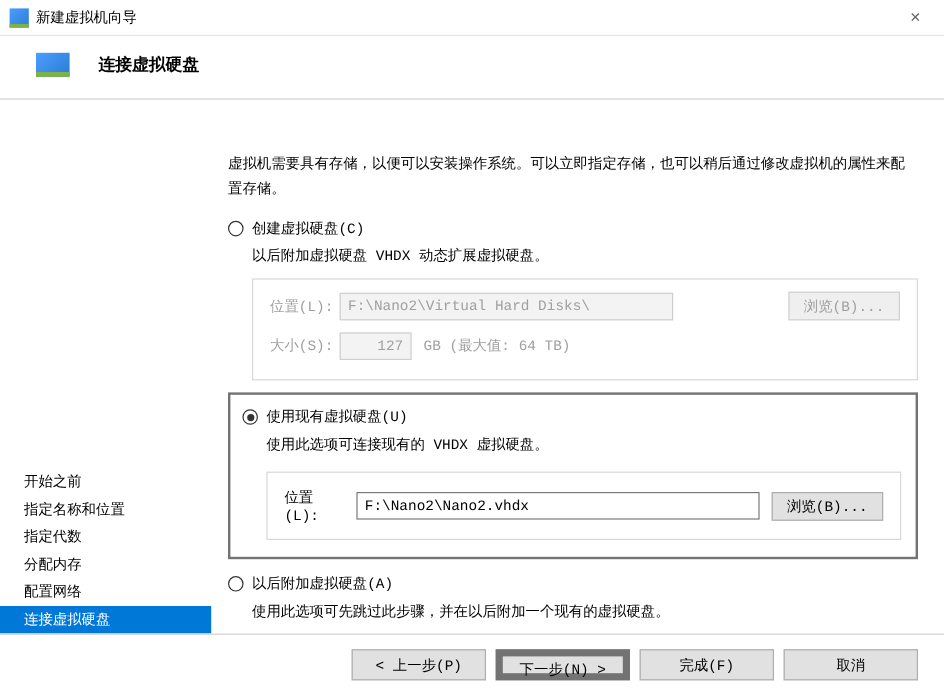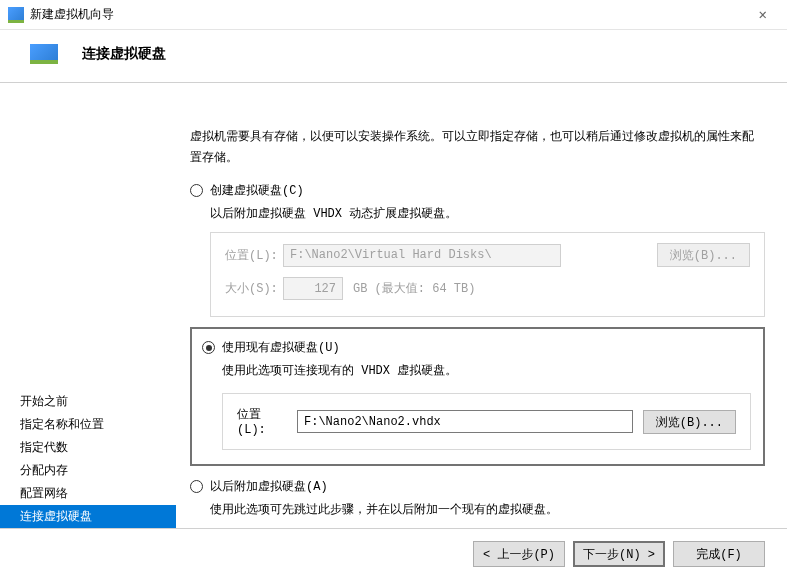--- a/index.html
+++ b/index.html
@@ -42,22 +42,22 @@
 .browse:disabled { color: #a0a0a0; background: #efefef; border-color: #d0d0d0; }
 
 .highlight-box { border: 2px solid #737373; padding: 10px 12px 14px 12px; margin-bottom: 12px; }
 .highlight-box .radio-row { margin-bottom: 6px; margin-left: -2px; }
 .highlight-box .option-desc { margin-left: 18px; margin-bottom: 14px; }
 .fieldset2 { margin-left: 18px; border: 1px solid #d8d8d8; padding: 12px 14px; display: flex; align-items: center; gap: 10px; }
 .fieldset2 .lbl { width: 50px; }
 .fieldset2 input[type=text] { flex: 1; border: 1px solid #7a7a7a; padding: 3px 6px; font-size: 12px; font-family: inherit; height: 23px; }
 
 .footer { position: absolute; bottom: 0; left: 0; right: 0; border-top: 1px solid #d0d0d0; padding: 12px 22px; display: flex; justify-content: flex-end; gap: 8px; background: #fff; }
-.footer button { border: 1px solid #adadad; background: #e1e1e1; padding: 4px 0; width: 92px; font-size: 12px; font-family: inherit; cursor: pointer; height: 26px; }
-.footer button.primary { border: 2px solid #737373; padding: 3px 0; }
+.footer button { border: 1px solid #adadad; background: #e1e1e1; padding: 4px 0; width: 112px; font-size: 12px; font-family: inherit; cursor: pointer; height: 26px; }
+.footer button.primary { border: 6px solid #737373; padding: 3px 0; }
 </style>
 </head>
 <body>
 
 <div class="titlebar">
   <div class="icon"></div>
   <div class="title">新建虚拟机向导</div>
   <div class="close">✕</div>
 </div>
 
@@ -120,13 +120,14 @@
       </div>
       <div class="option-desc">使用此选项可先跳过此步骤，并在以后附加一个现有的虚拟硬盘。</div>
     </div>
   </div>
 </div>
 
 <div class="footer">
   <button>&lt; 上一步(P)</button>
   <button class="primary">下一步(N) &gt;</button>
   <button>完成(F)</button>
+  <button>取消</button>
 </div>
 
 </body></html>

